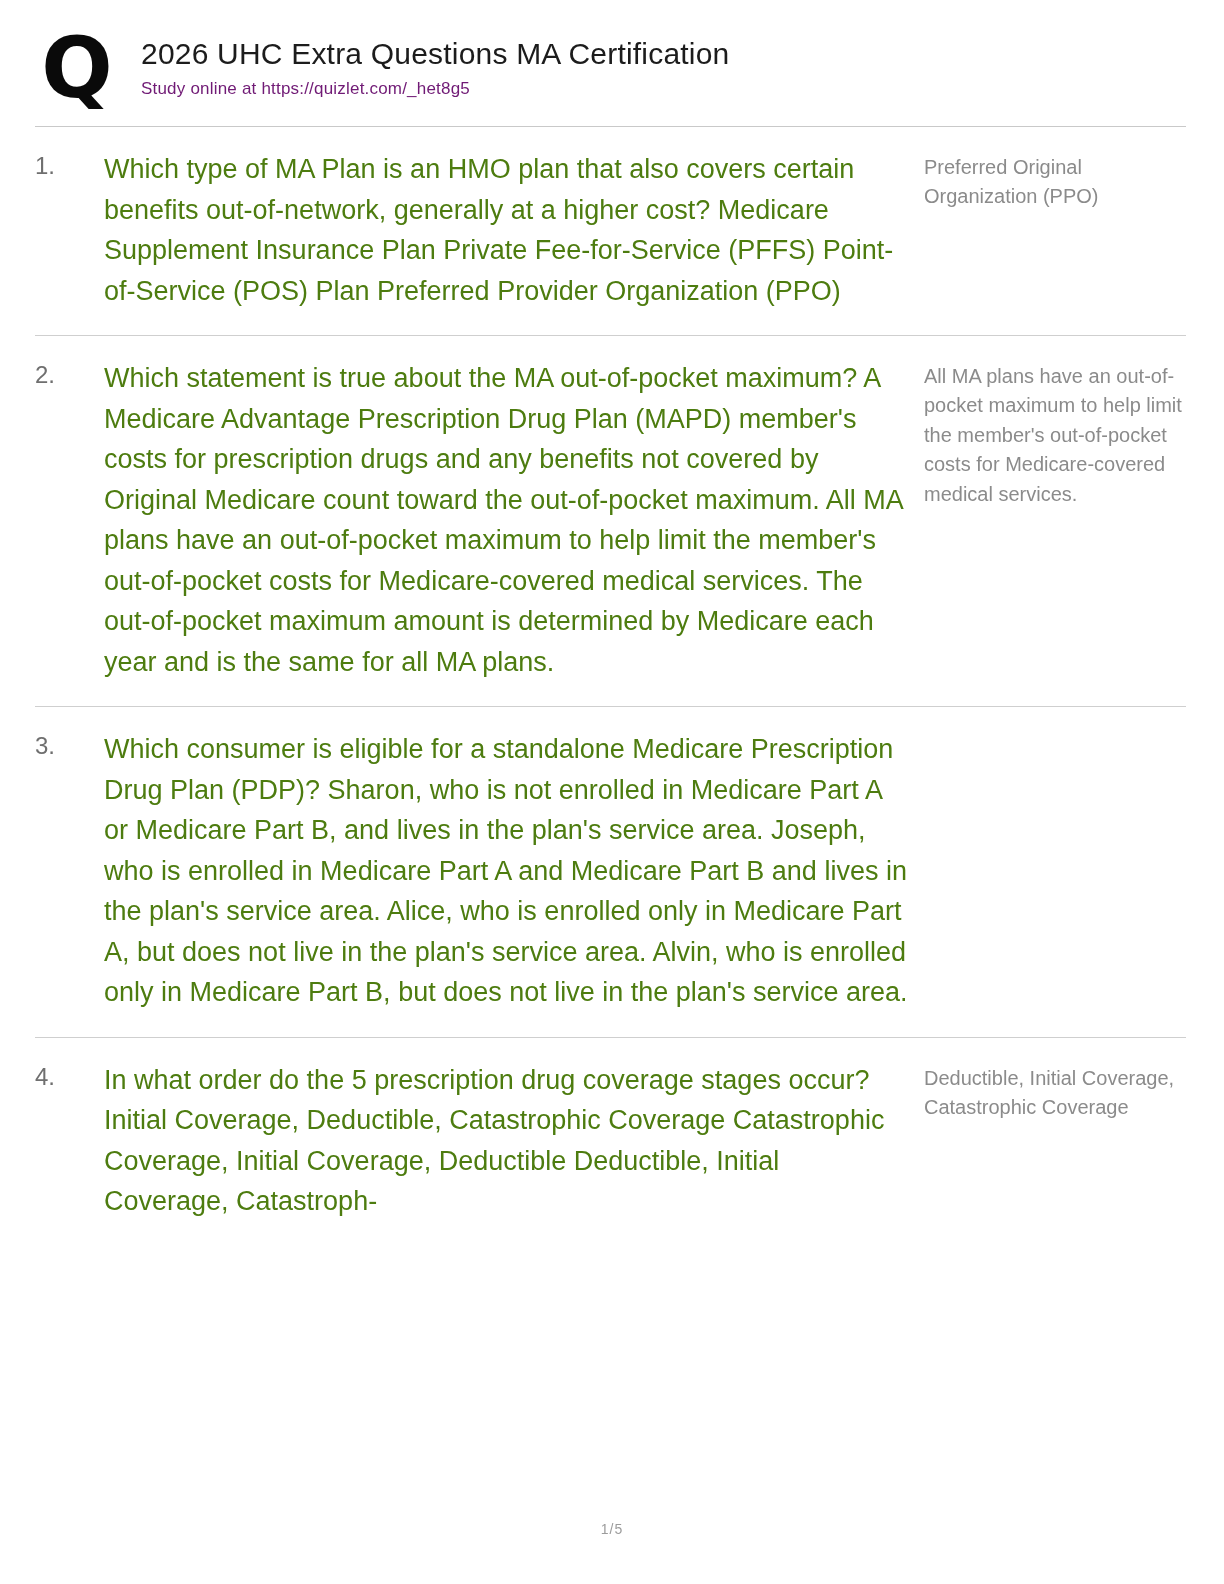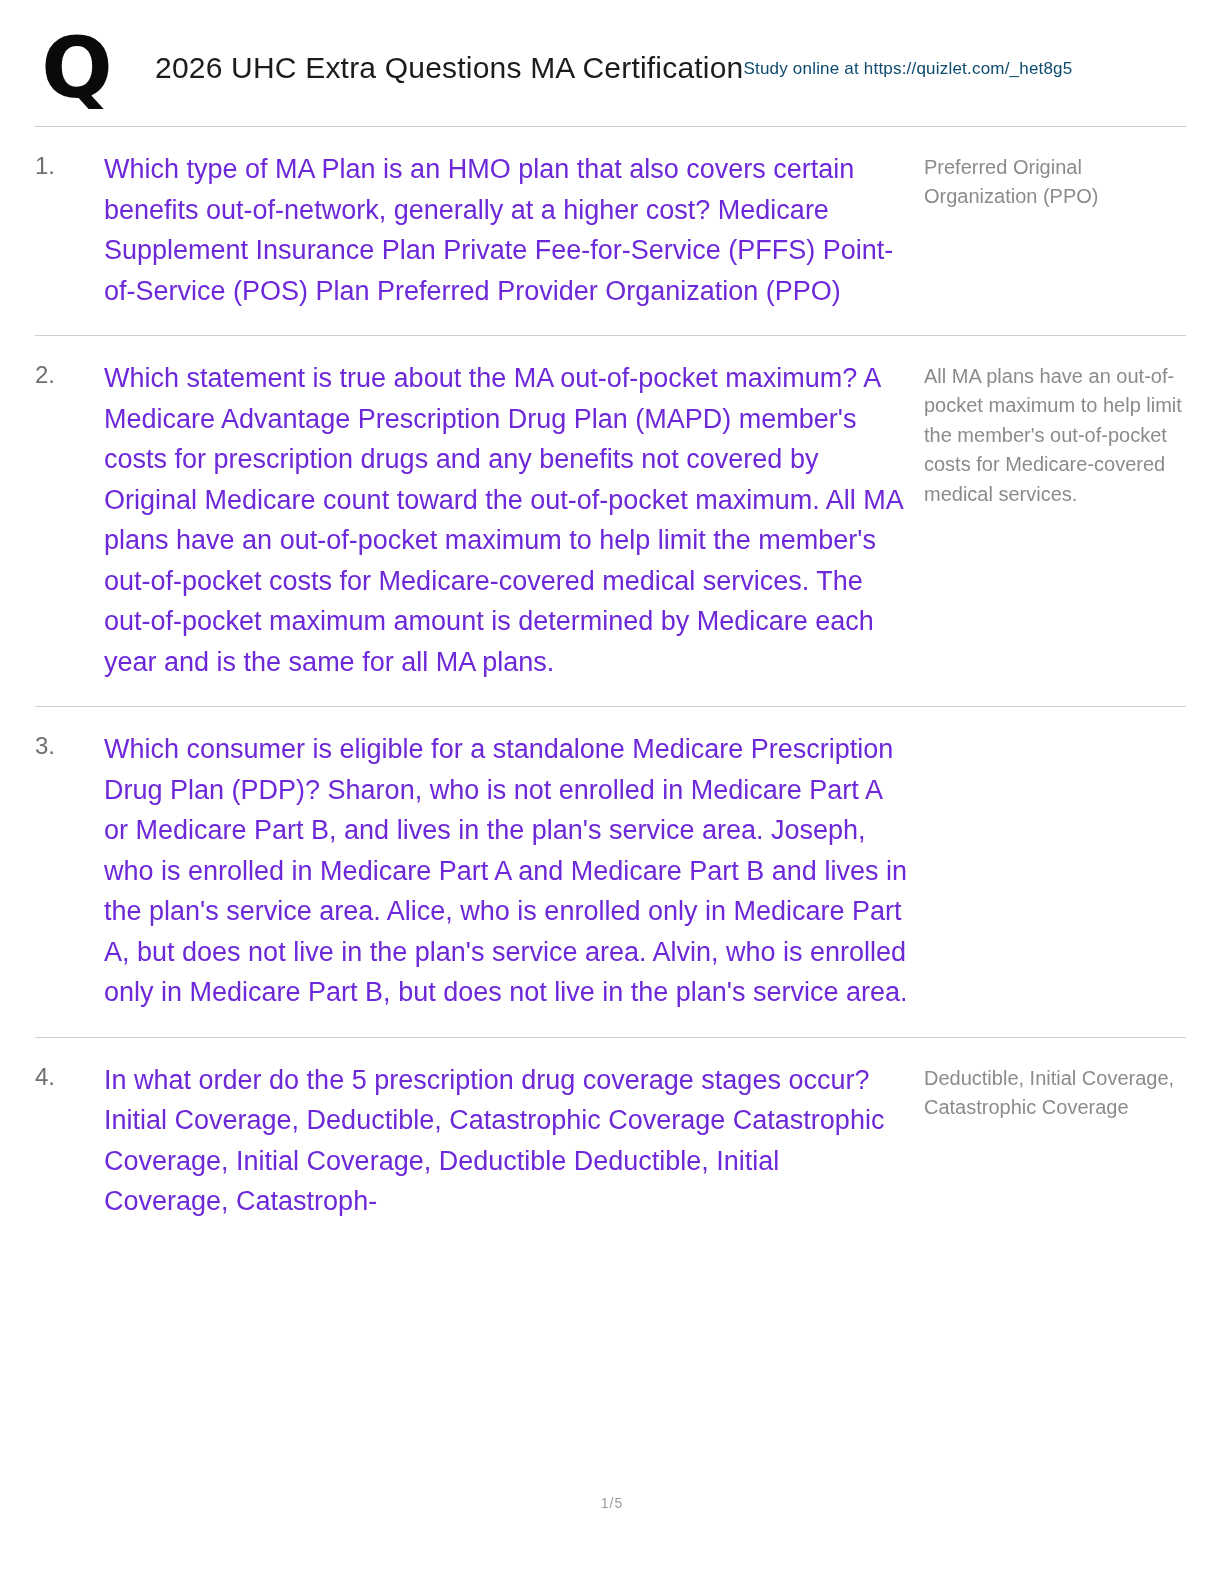--- a/index.html
+++ b/index.html
@@ -34,33 +34,33 @@
     justify-content: center;
     font-family: "DejaVu Sans", sans-serif;
     font-weight: bold;
     font-size: 84px;
     line-height: 1;
     color: #0a0a0a;
     flex: 0 0 auto;
     user-select: none;
   }
   .header-text {
-    margin-left: 36px;
+    margin-left: 22px;
     display: flex;
-    flex-direction: row;
+    flex-direction: column;
   }
   .title {
     font-size: 30px;
     color: #1c1c1c;
     letter-spacing: 0.2px;
   }
   .subtitle {
     margin-top: 8px;
     font-size: 17px;
-    color: #0c4a6e;
+    color: #701a75;
     letter-spacing: 0.2px;
   }
 
   
   .question-list {
     display: block;
   }
   .question-row {
     display: grid;
     grid-template-columns: 63px 1fr 262px;
@@ -72,36 +72,36 @@
     border-bottom: none;
   }
   .q-number {
     font-size: 24px;
     color: #6f6f6f;
     padding-top: 3px;
   }
   .q-text {
     font-size: 27px;
     line-height: 1.5;
-    color: #6d28d9;
+    color: #4d7c0f;
     padding-right: 10px;
   }
   .a-text {
     font-size: 20px;
     line-height: 1.47;
     color: #8b8b8b;
     padding-top: 4px;
   }
 
   
   .footer {
     position: absolute;
     left: 0;
     right: 0;
-    bottom: 72px;
+    bottom: 46px;
     text-align: center;
   }
   .page-number {
     font-size: 14px;
     color: #9c9c9c;
     letter-spacing: 1px;
   }
 </style>
 </head>
 <body>

